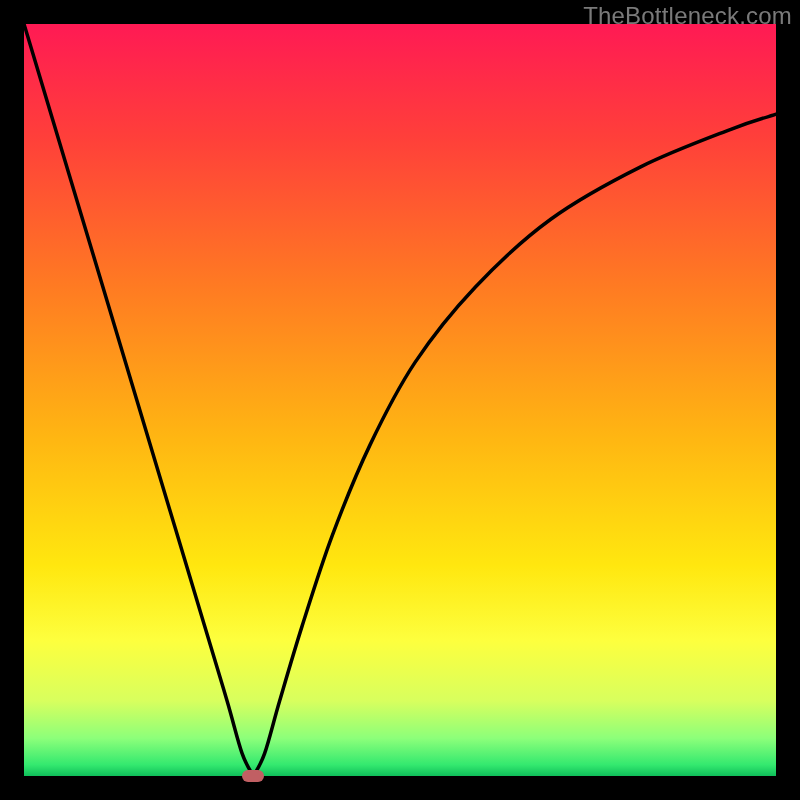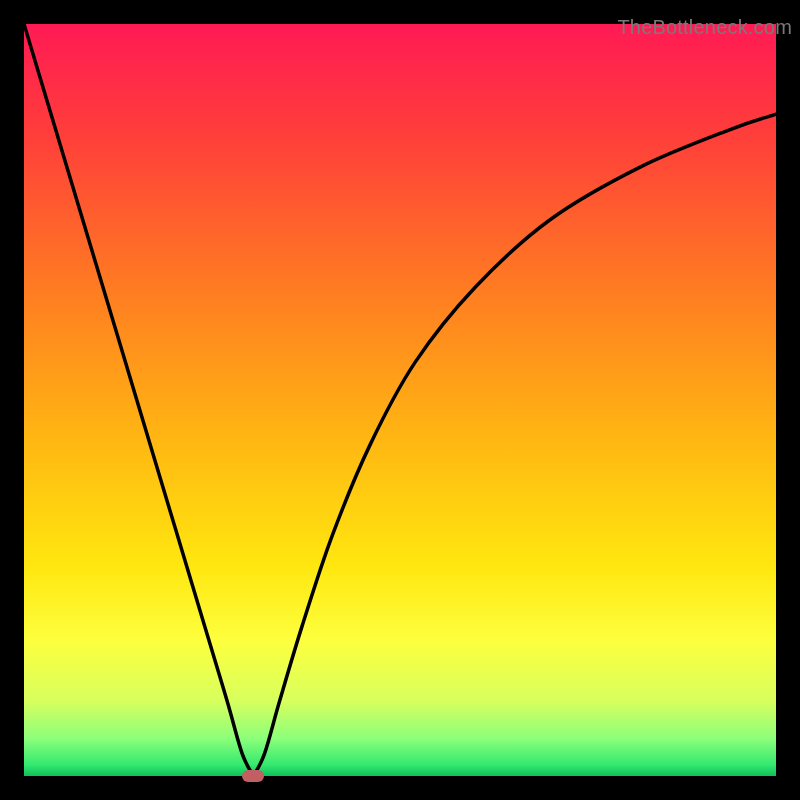--- a/index.html
+++ b/index.html
@@ -21,24 +21,24 @@
   }
   .plot {
     position: absolute;
     left: 0;
     top: 0;
     width: 752px;
     height: 752px;
   }
   .watermark {
     position: absolute;
-    top: 16px;
+    top: 2px;
     right: 8px;
     color: #7a7a7a;
-    font-size: 20px;
+    font-size: 24px;
     font-weight: 500;
     letter-spacing: 0.2px;
   }
   .marker {
     position: absolute;
     width: 22px;
     height: 12px;
     border-radius: 6px;
     background: #c15f63;
     transform: translate(-50%, -50%);

